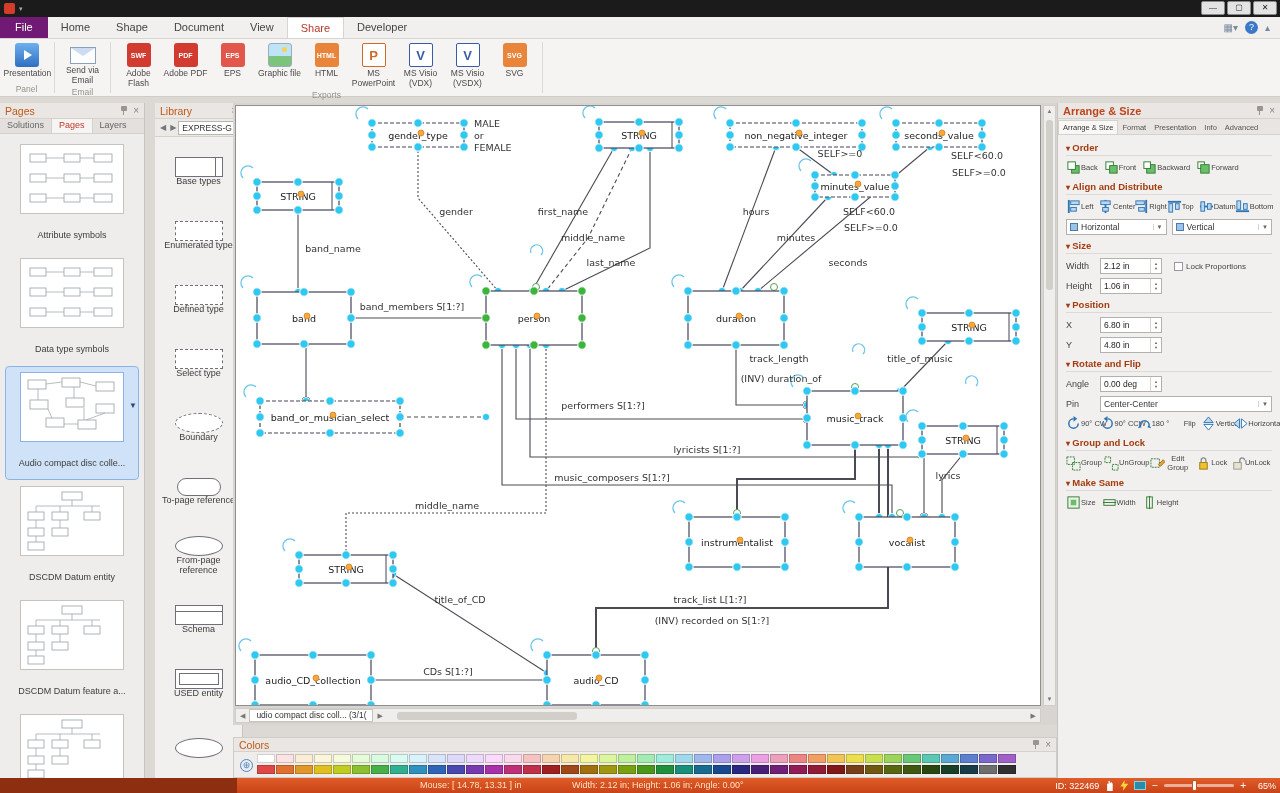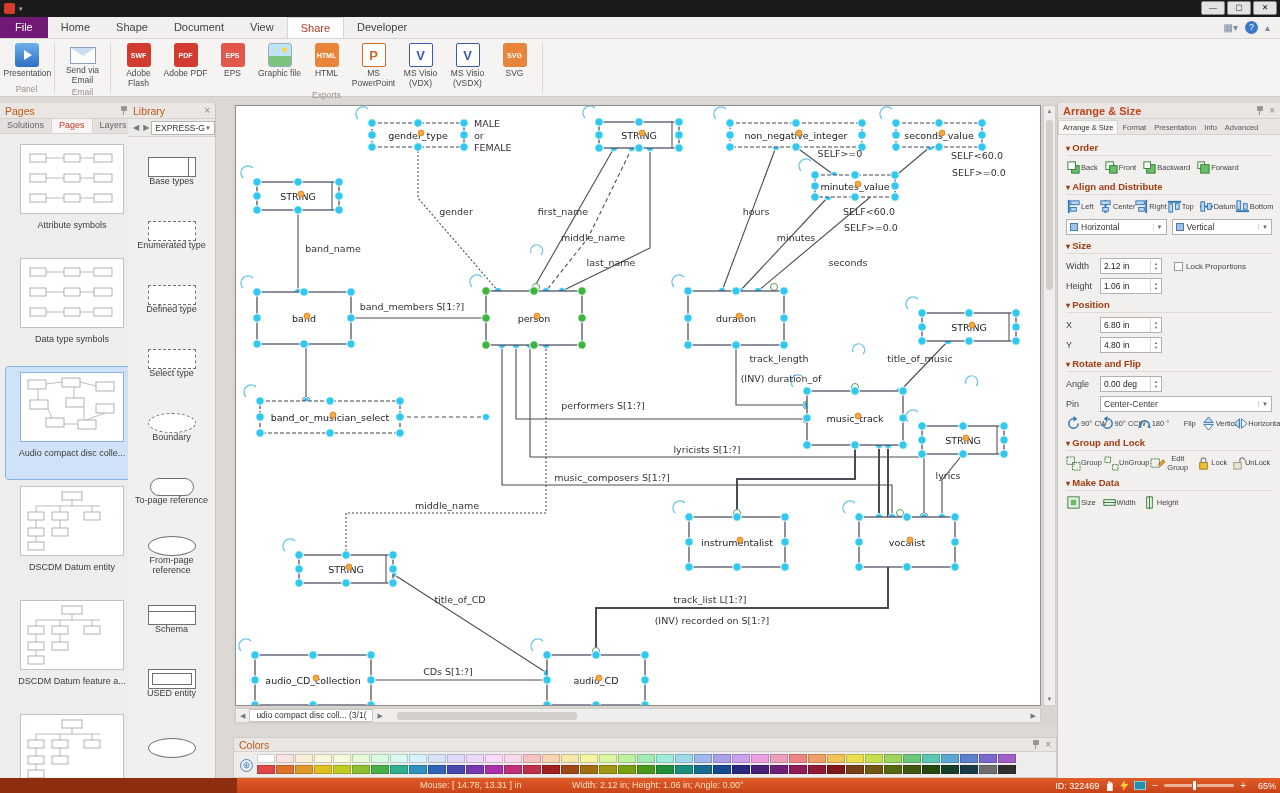--- a/index.html
+++ b/index.html
@@ -54,25 +54,25 @@
 
 .pages-panel{position:absolute;left:0;top:103px;width:145px;height:675px;background:#efedeb;border-right:1px solid #c8c4c0}
 .ptabs{display:flex;height:15px;background:#e3e0dd;border-bottom:1px solid #d5d1cd;font-size:9px}
 .ptab{padding:1px 7px;color:#666}
 .ptab.active{background:#f7f5f3;color:#c0392b;border-left:1px solid #d5d1cd;border-right:1px solid #d5d1cd}
 .pages-list{overflow:hidden;height:644px;padding:5px 6px}
 .pitem{height:112px;display:flex;flex-direction:column;align-items:center;position:relative;padding-top:5px;border-radius:3px;margin-bottom:2px}
 .pitem.sel{background:#cfe2f7;outline:1px solid #8ab4e8}
 .pthumb{width:104px;height:70px;background:#fff;border:1px solid #c6c2be;display:flex;align-items:center;justify-content:center;overflow:hidden}
 .pitem.sel .pthumb{border-color:#8ab4e8}
-.pcap{font-size:9px;color:#3c3c3c;margin-top:6px;max-width:130px;white-space:nowrap;overflow:hidden;text-overflow:ellipsis}
+.pcap{font-size:9px;color:#3c3c3c;margin-top:16px;max-width:130px;white-space:nowrap;overflow:hidden;text-overflow:ellipsis}
 .pcaret{position:absolute;right:1px;top:34px;font-size:8px;color:#2a4a7a}
 
 
-.library-panel{position:absolute;left:128px;top:103px;width:88px;height:675px;background:#f2f0ee;border-right:1px solid #c8c4c0}
+.library-panel{position:absolute;left:155px;top:103px;width:88px;height:675px;background:#f2f0ee;border-right:1px solid #c8c4c0}
 .lib-nav{display:flex;align-items:center;height:18px;padding:0 3px;background:#eceae7;border-bottom:1px solid #d5d1cd}
 .lib-arrow{font-size:8px;color:#777;padding:0 2px}
 .lib-select{flex:1;height:14px;background:#fff;border:1px solid #b8b4b0;font-size:8.5px;display:flex;align-items:center;justify-content:space-between;padding:0 3px;color:#333;white-space:nowrap}
 .lib-list{padding:3px 0;overflow:hidden;height:638px}
 .litem{height:64px;display:flex;flex-direction:column;align-items:center;justify-content:center}
 .llabel{font-size:9px;color:#3c3c3c;text-align:center;line-height:1.1;margin-top:0;max-width:82px}
 .li-rect{display:block;width:48px;height:20px;border:1px solid #70707a;background:#fff;position:relative}
 .li-oval{display:block;width:48px;height:20px;border:1px solid #70707a;background:#fff;border-radius:50%}
 .li-round{display:block;width:44px;height:18px;border:1px solid #70707a;background:#fff;border-radius:9px}
 .li-bar{position:absolute;right:6px;top:-1px;bottom:-1px;border-left:1px solid #70707a}
@@ -1186,21 +1186,21 @@
             <div class="abtn">
               <div class="aico"><svg width="15" height="15" viewBox="0 0 16 16">
                   <rect x="4" y="7" width="8" height="7" fill="#e8e2d0" stroke="#9a9a8a"></rect>
                   <path d="M10.5 7V4.5a2.5 2.5 0 0 1 5 0" fill="none" stroke="#8a8a8a" stroke-width="1.4"></path>
                 </svg></div>
               <div class="albl wrap">UnLock</div>
             </div>
           </div>
       </div>
       <div class="sec">
-        <div class="sec-title">Make Data</div>
+        <div class="sec-title">Make Same</div>
         <div class="btn-row" id="same-buttons">
             <div class="abtn">
               <div class="aico"><svg width="15" height="15" viewBox="0 0 16 16">
                   <rect x="2" y="2" width="12" height="12" fill="none" stroke="#2e7d32"></rect>
                   <rect x="5" y="5" width="6" height="6" fill="#6abf69"></rect>
                 </svg></div>
               <div class="albl">Size</div>
             </div>
             <div class="abtn">
               <div class="aico"><svg width="15" height="15" viewBox="0 0 16 16">

